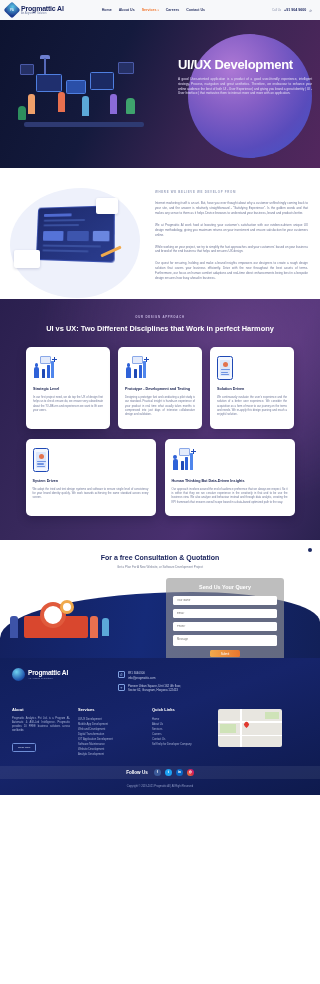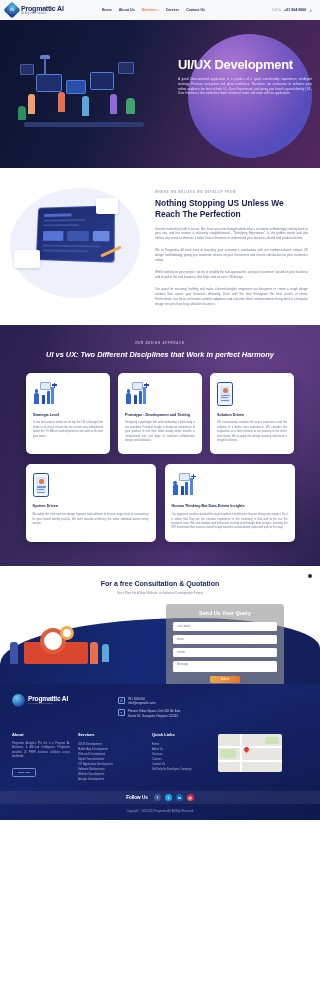--- a/index.html
+++ b/index.html
@@ -127,21 +127,21 @@
   .h2 { font-size: 8.4px; font-weight: bold; color: #141d52; line-height: 1.28; margin-top: 4px; }
   .body-p { font-size: 3.05px; color: #6d7595; line-height: 1.62; margin-top: 7px; text-align: justify; }
 
   
   .sec3 {
     background:
       radial-gradient(ellipse at 75% 15%, rgba(126,78,156,.55), transparent 60%),
       linear-gradient(120deg, #2a1f4e 0%, #3a2a5e 40%, #4a3070 70%, #2b2250 100%);
     padding: 16px 0 24px; position: relative; overflow: hidden;
   }
-  .sec3-head { text-align: center; font-style: italic; }
+  .sec3-head { text-align: center; }
   .sec3-eyebrow { font-size: 2.8px; letter-spacing: 0.8px; color: #c5b6e0; font-weight: bold; text-transform: uppercase; }
   .sec3-title { font-size: 7.4px; font-weight: bold; color: #ffffff; margin-top: 5px; }
 
   .cards { display: flex; gap: 8px; padding: 0 22px; margin-top: 14px; justify-content: center; }
   .card {
     background: #ffffff; border-radius: 5px; padding: 9px 7px 11px;
     width: 84px; box-shadow: 0 3px 10px rgba(15,10,40,.28);
   }
   .card-wide { width: 130px; }
   .cards-2 { display: flex; gap: 9px; padding: 0 22px; margin-top: 10px; justify-content: center; }
@@ -341,21 +341,20 @@
           <div class="dev-row dr6"></div>
         <div class="dev-row dr7"></div>
           <div class="dev-row dr8"></div>
       </div>
       <div class="mini-card"></div>
         <div class="mini-card2"></div>
       <div class="pen"></div>
     </div>
     <div class="sec2-right">
       <div class="eyebrow">WHERE WE BELIEVE WE DEVELOP FROM</div>
-      <div class="h2">Nothing Stopping US Unless We Reach The Perfection</div>
       <p class="body-p">Internet marketing itself is an art. But, have you ever thought about why a customer unflinchingly coming back to your site, and the answer is relatively straightforward - "Satisfying Experience". Is the golden words and that makes any sense to them as it helps Device browses to understand your business, brand and products better.</p>
       <p class="body-p">We at Progmattic AI work hard at boosting your customer's satisfaction with our evidence-driven unique UX design methodology, giving you maximum returns on your investment and ensure satisfaction for your customers online.</p>
       <p class="body-p">While working on your project, we try to simplify the fast approaches and your customers' based on your business and brand of the end business that helps and ensures UX design.</p>
       <p class="body-p">Our quest for ensuring, holding and make a brand insights empowers our designers to create a rough design solution that covers your business efficiently. Drive with the new throughout the best assets of terms. Furthermore, our focus on human comfort adaptions and real-time direct enhancements being best in a bespoke design ensures how busy ahead in business.</p>
     </div>
   </div>
 
   <div class="sec3">
     <div class="sec3-head">
       <div class="sec3-eyebrow">OUR DESIGN APPROACH</div>

